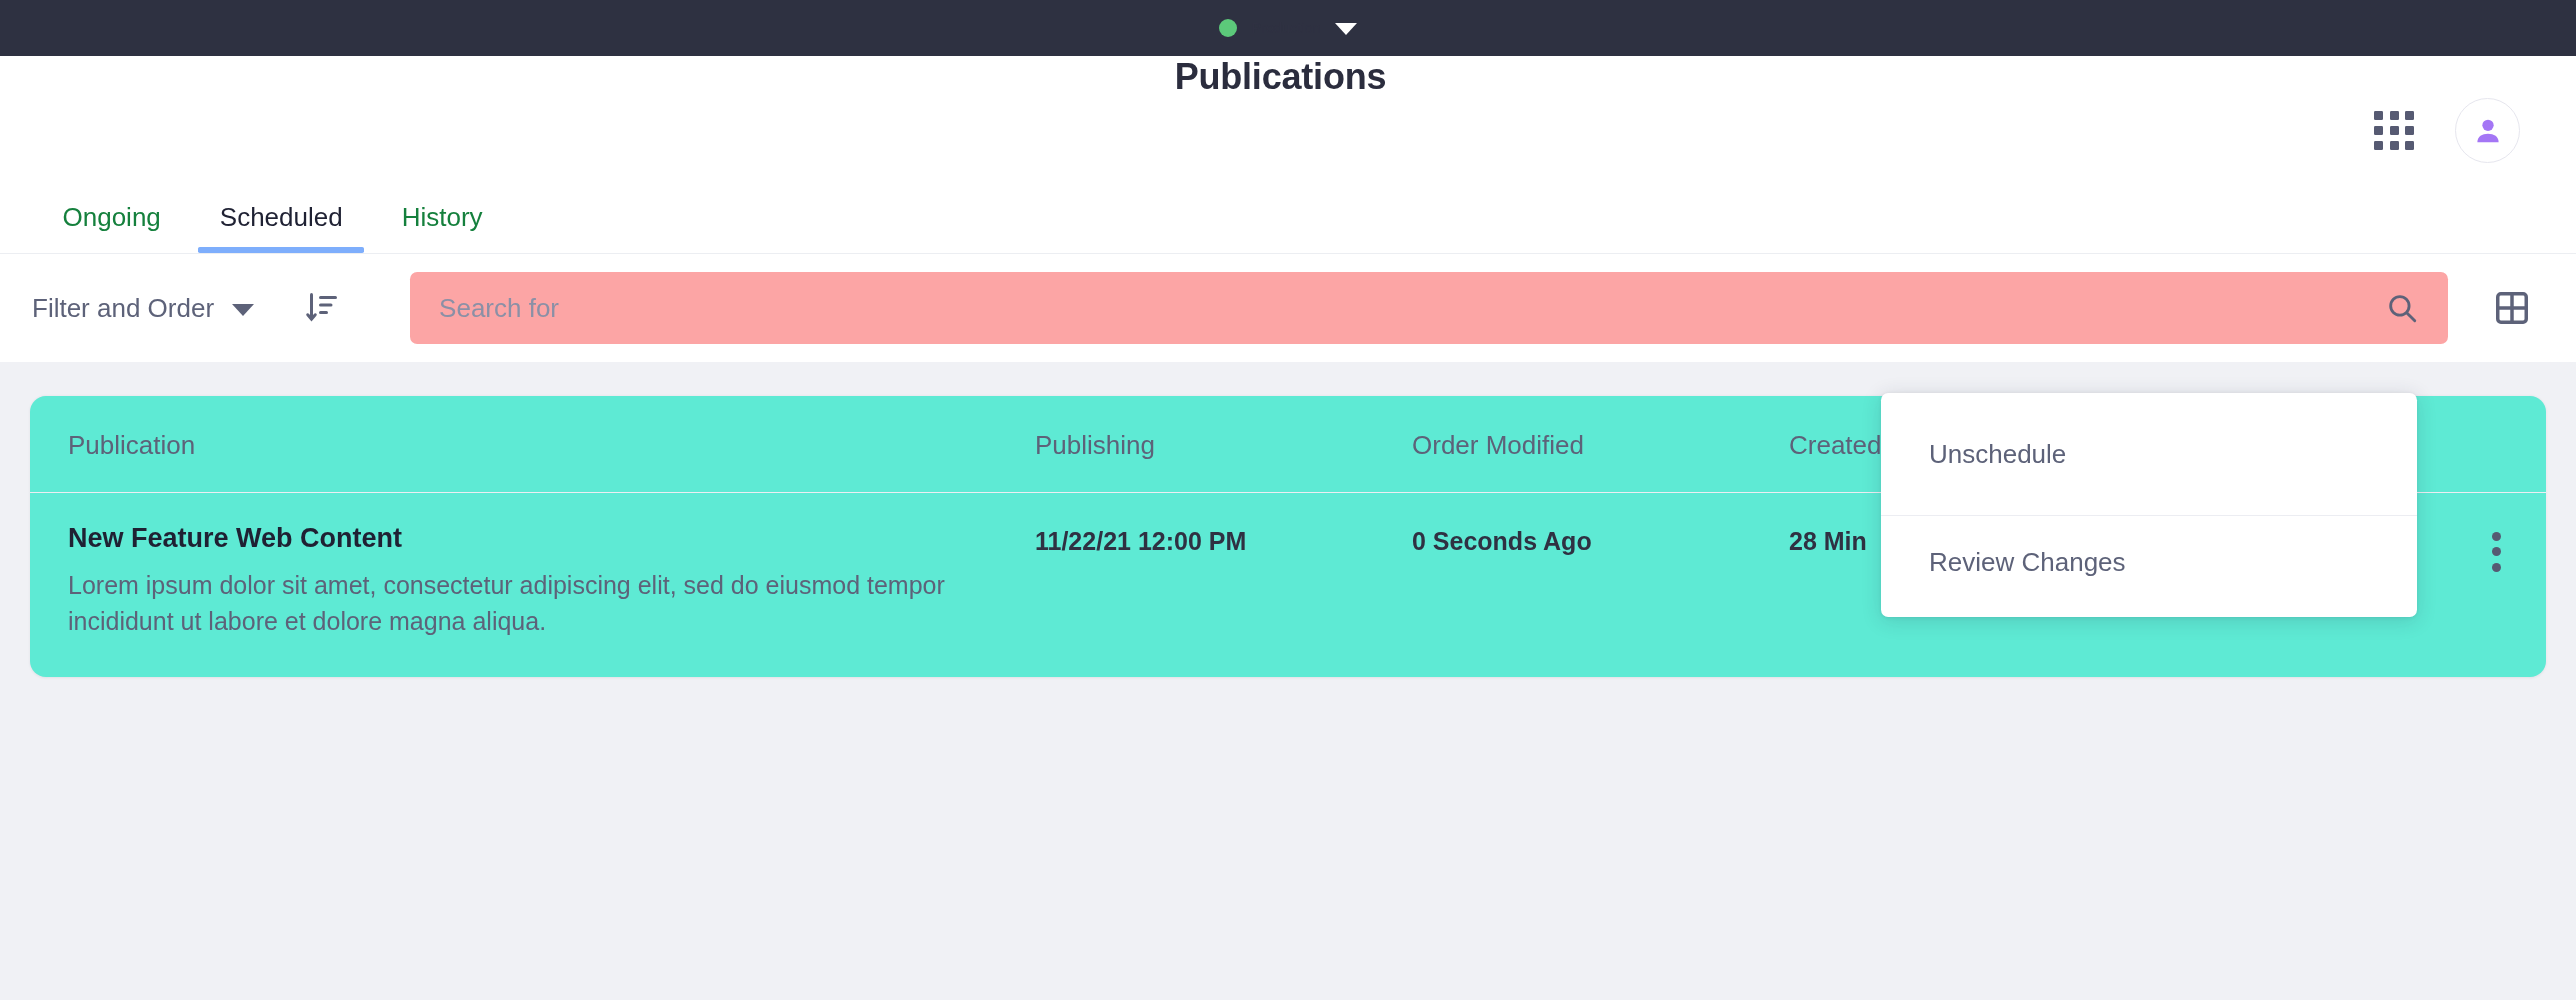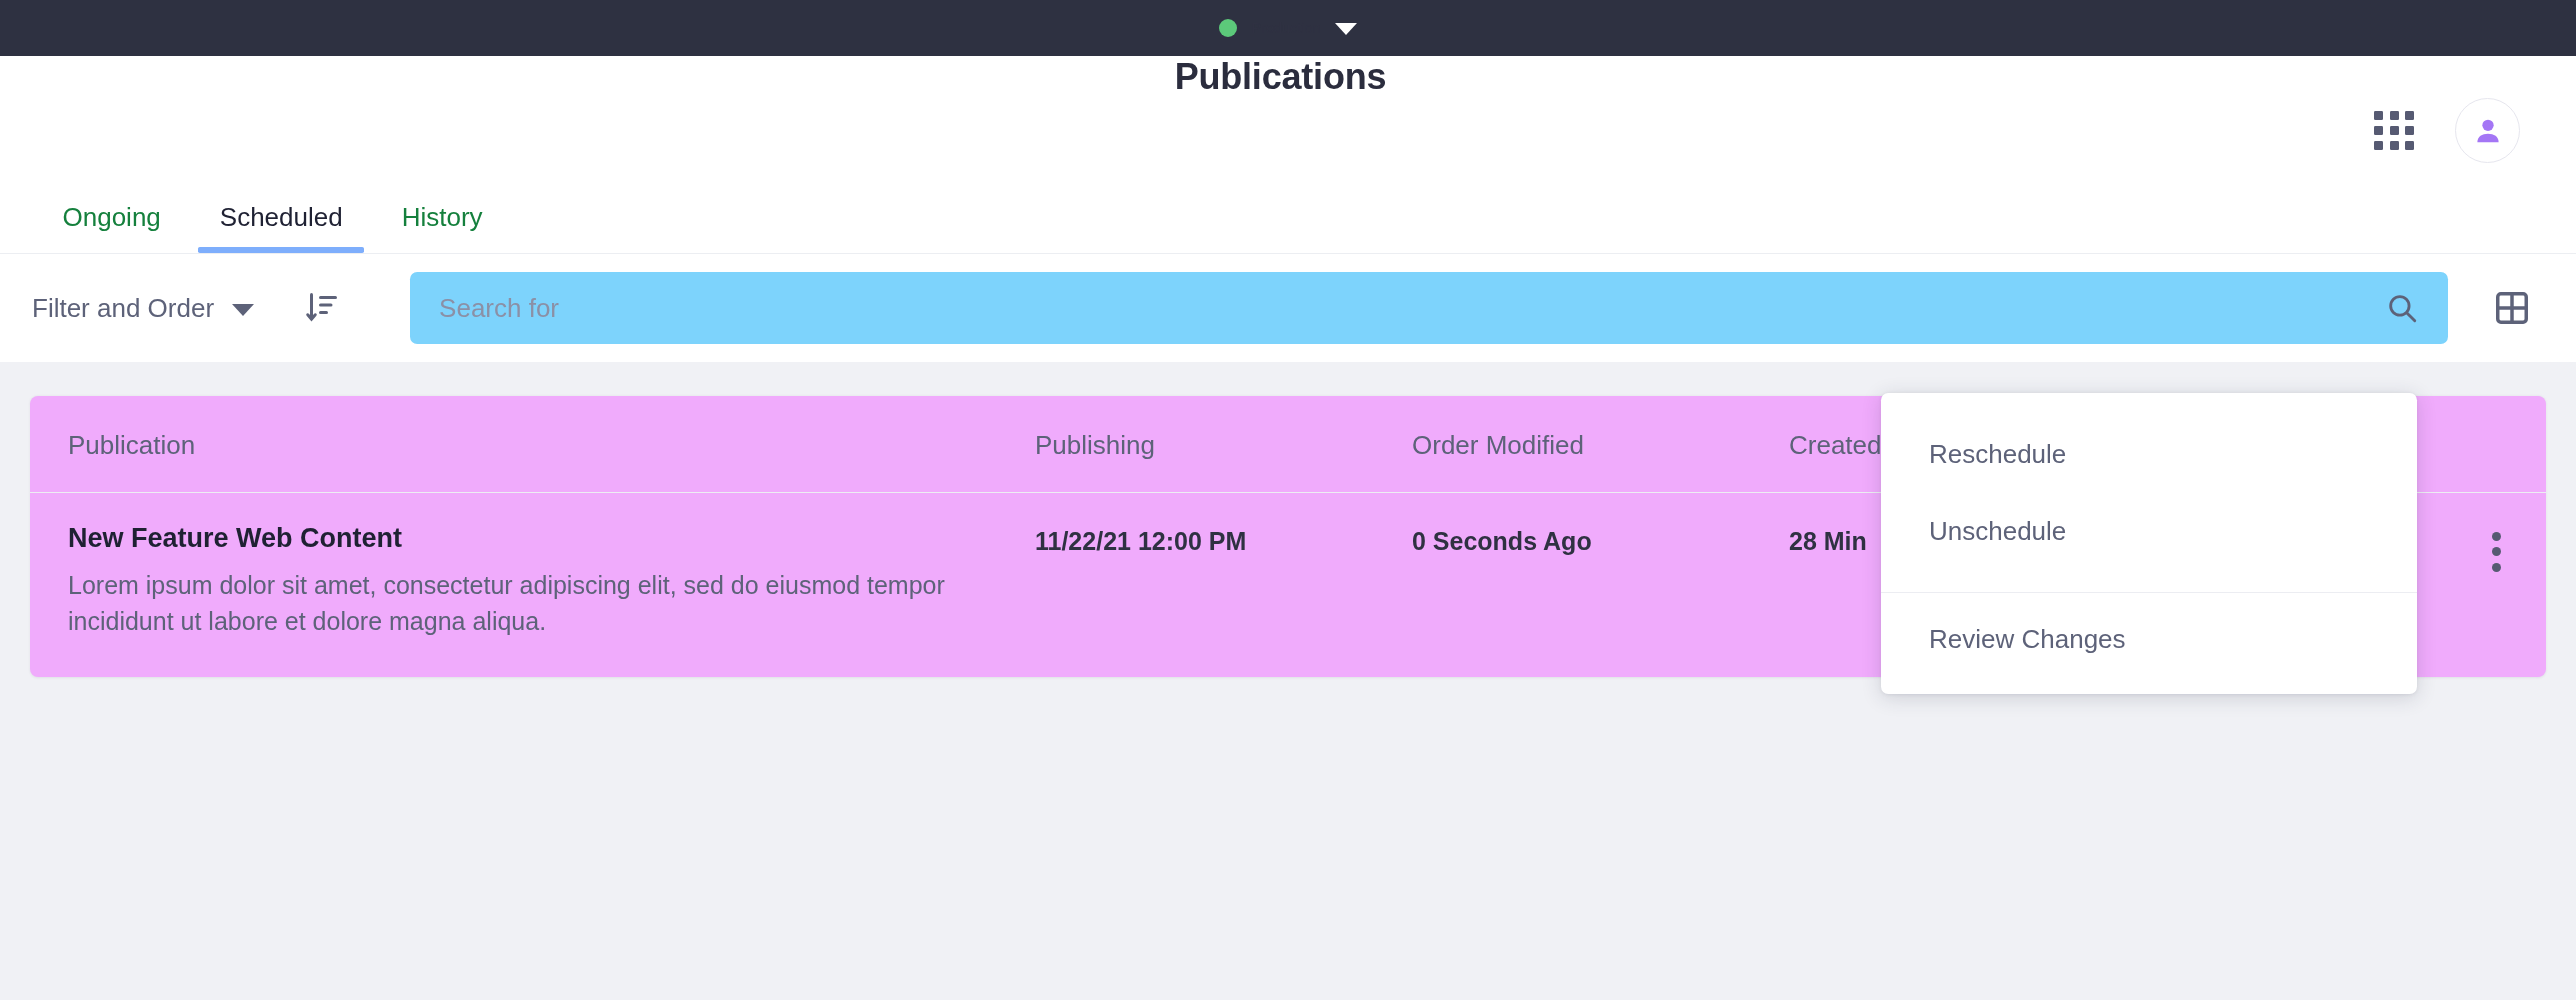--- a/index.html
+++ b/index.html
@@ -146,21 +146,21 @@
     display: flex;
     align-items: center;
     background: none;
     border: none;
     padding: 0;
   }
   .search-wrap {
     margin-left: 70px;
     flex: 1;
     height: 72px;
-    background: #7dd3fc;
+    background: #fca5a5;
     border-radius: 7.2px;
     display: flex;
     align-items: center;
     padding: 0 29px;
     gap: 19px;
   }
   .search-input {
     flex: 1;
     border: none;
     outline: none;
@@ -182,22 +182,22 @@
   }
 
   
   .content {
     padding: 34px 30px;
     background: #f0f1f5;
     height: calc(1001px - 56px - 112px - 86px - 108px);
     position: relative;
   }
   .card {
-    background: #f0abfc;
-    border-radius: 8px;
+    background: #5eead4;
+    border-radius: 16px;
     box-shadow: 0 0.9px 2.7px rgba(40,44,70,.08);
     overflow: visible;
   }
 
   .table { width: 100%; }
   .row {
     display: flex;
     align-items: flex-start;
   }
   .row.head {
@@ -376,20 +376,19 @@
               <i></i>
               <i></i>
           </button>
         </div>
       </div>
 
     </div>
   </div>
 
   <div class="menu">
-    <div class="menu-item">Reschedule</div>
     <div class="menu-item">Unschedule</div>
     <div class="menu-sep"></div>
     <div class="menu-item">Review Changes</div>
   </div>
 
 </div>
 
 
 </body></html>

